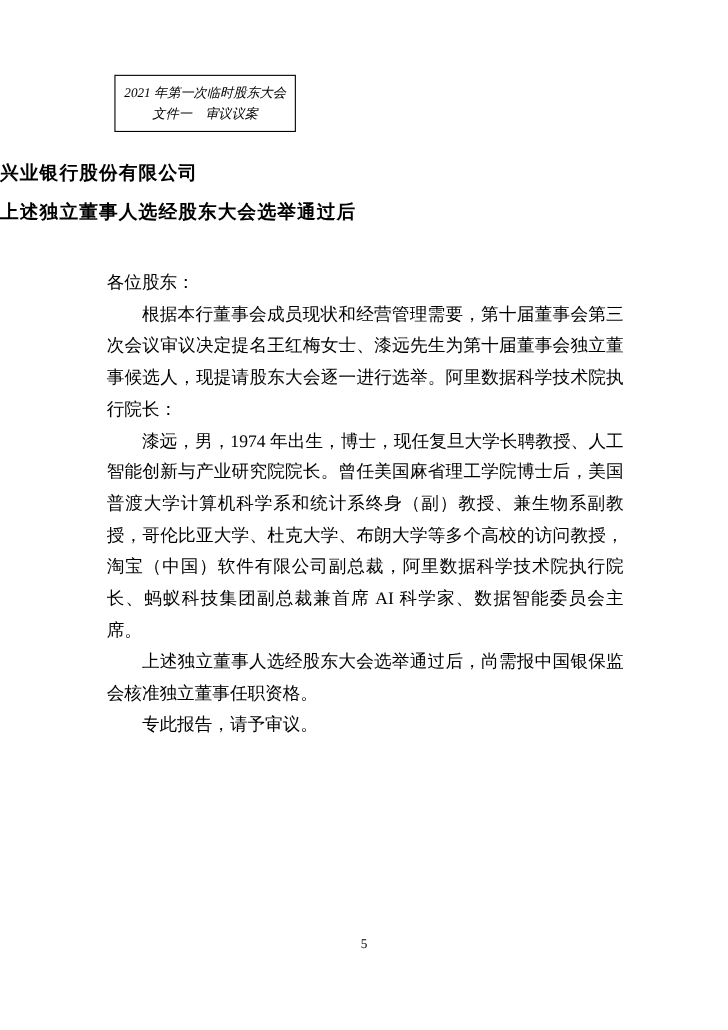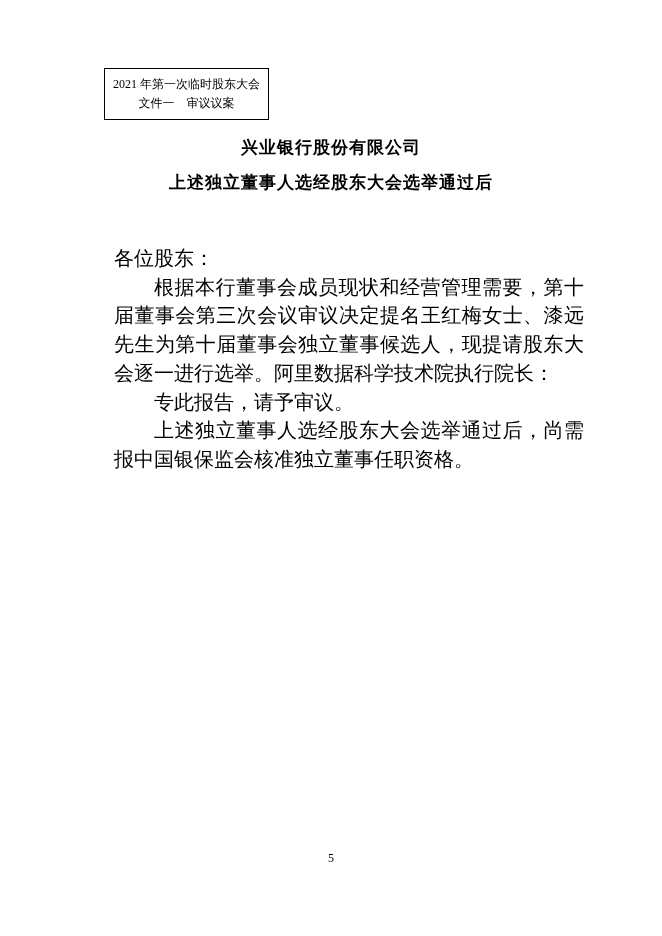--- a/index.html
+++ b/index.html
@@ -16,40 +16,40 @@
   .header-box {
     position: absolute;
     left: 104px;
     top: 68px;
     border: 1px solid #000000;
     padding: 6px 8px;
     font-size: 12px;
     line-height: 19px;
     text-align: center;
     white-space: nowrap;
+    font-style: italic;
   }
   .title-block {
     position: absolute;
-    top: 130px;
+    top: 140px;
     left: 0;
     width: 100%;
-    text-align: center;
   }
   .title-line {
     font-size: 17px;
     font-weight: bold;
     line-height: 35px;
     letter-spacing: 1px;
   }
   .body-block {
     position: absolute;
     top: 244px;
-    left: 114px;
+    left: 97px;
     width: 470px;
-    font-size: 20px;
+    font-size: 16px;
     line-height: 28.7px;
     text-align: justify;
     text-justify: inter-ideograph;
   }
   .body-block p {
     text-indent: 2em;
     margin: 0;
   }
   .body-block p.salutation {
     text-indent: 0;
@@ -75,19 +75,20 @@
   </div>
 
   <div class="title-block">
     <div class="title-line">兴业银行股份有限公司</div>
     <div class="title-line">上述独立董事人选经股东大会选举通过后</div>
   </div>
 
   <div class="body-block">
     <p class="salutation">各位股东：</p>
     <p>根据本行董事会成员现状和经营管理需要，第十届董事会第三次会议审议决定提名王红梅女士、漆远先生为第十届董事会独立董事候选人，现提请股东大会逐一进行选举。阿里数据科学技术院执行院长：</p>
+    <p>漆远，男，1974 年出生，博士，现任复旦大学长聘教授、人工智能创新与产业研究院院长。曾任美国麻省理工学院博士后，美国普渡大学计算机科学系和统计系终身（副）教授、兼生物系副教授，哥伦比亚大学、杜克大学、布朗大学等多个高校的访问教授，淘宝（中国）软件有限公司副总裁，阿里数据科学技术院执行院长、蚂蚁科技集团副总裁兼首席 AI 科学家、数据智能委员会主席。</p>
+    <p>上述独立董事人选经股东大会选举通过后，尚需报中国银保监会核准独立董事任职资格。</p>
     <p>专此报告，请予审议。</p>
-    <p>上述独立董事人选经股东大会选举通过后，尚需报中国银保监会核准独立董事任职资格。</p>
   </div>
 
   <div class="page-number">5</div>
 
 </div>
 
 </body></html>

